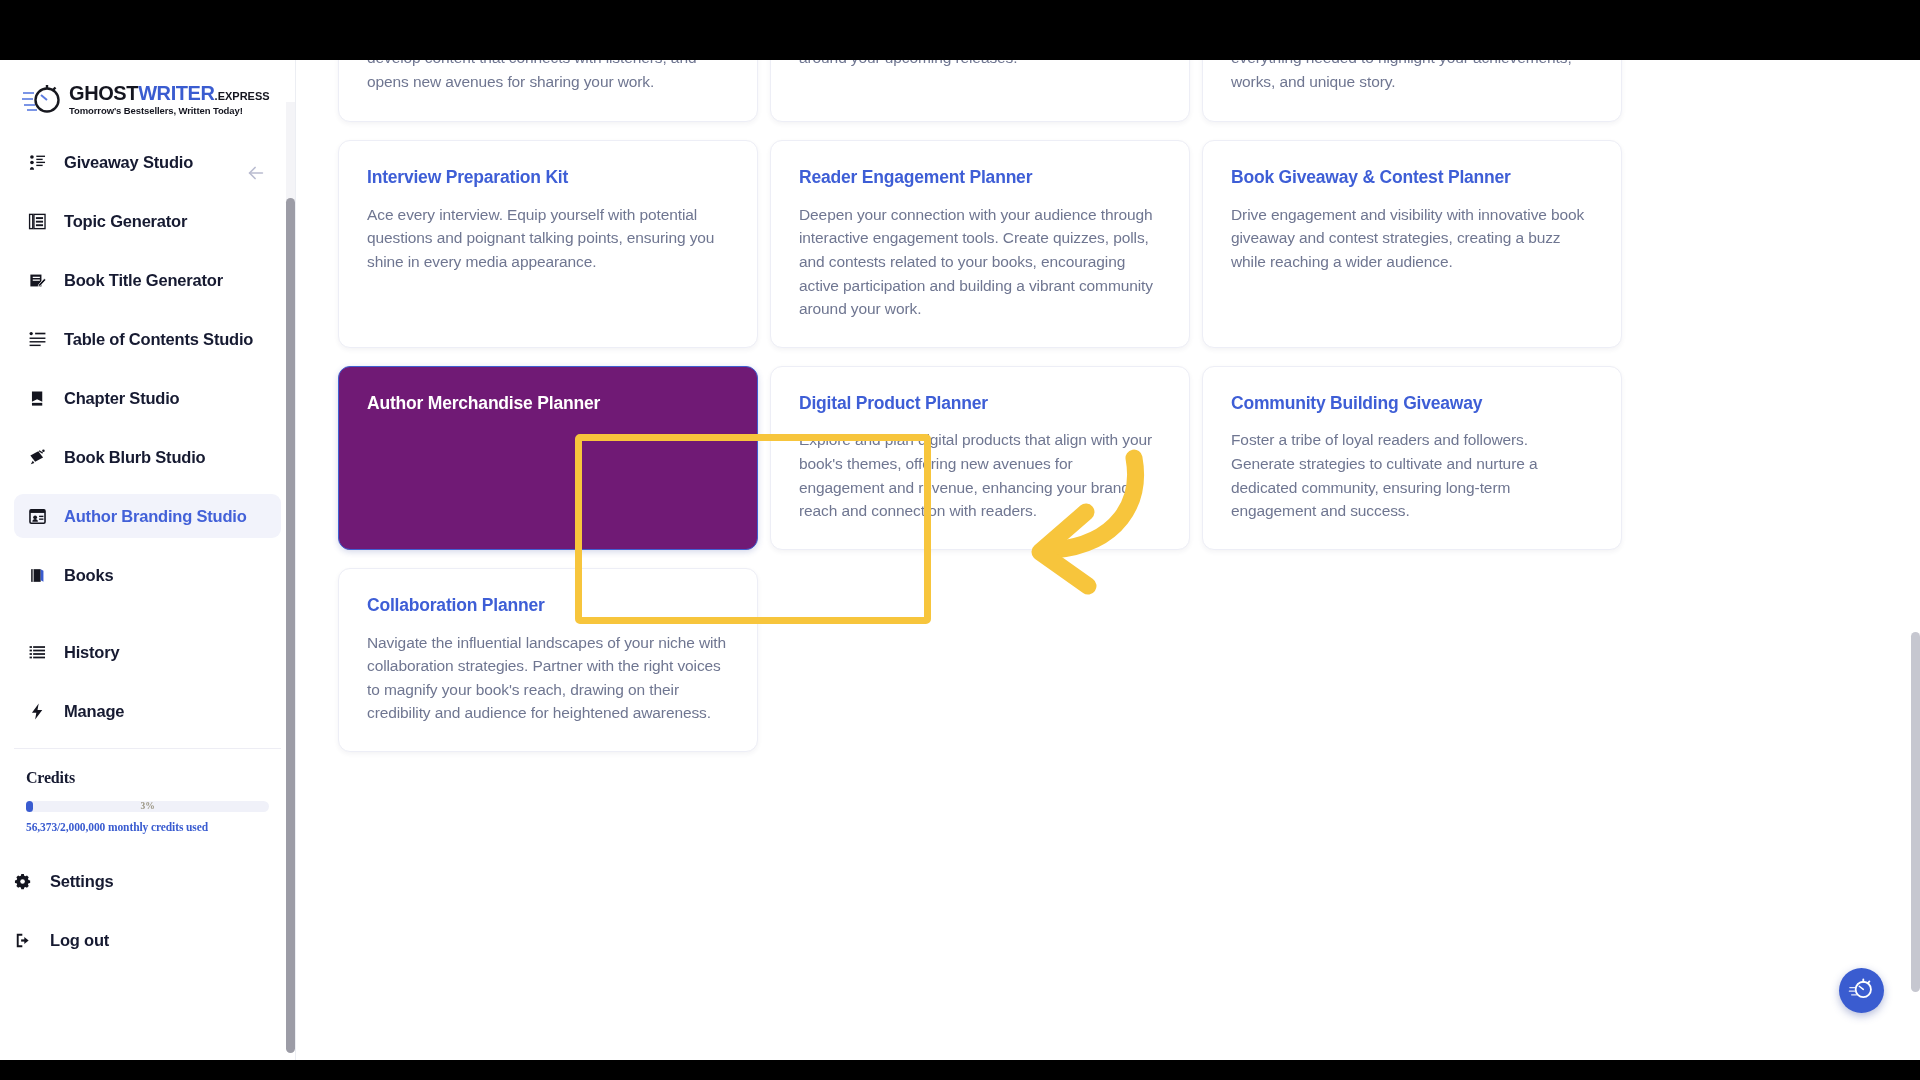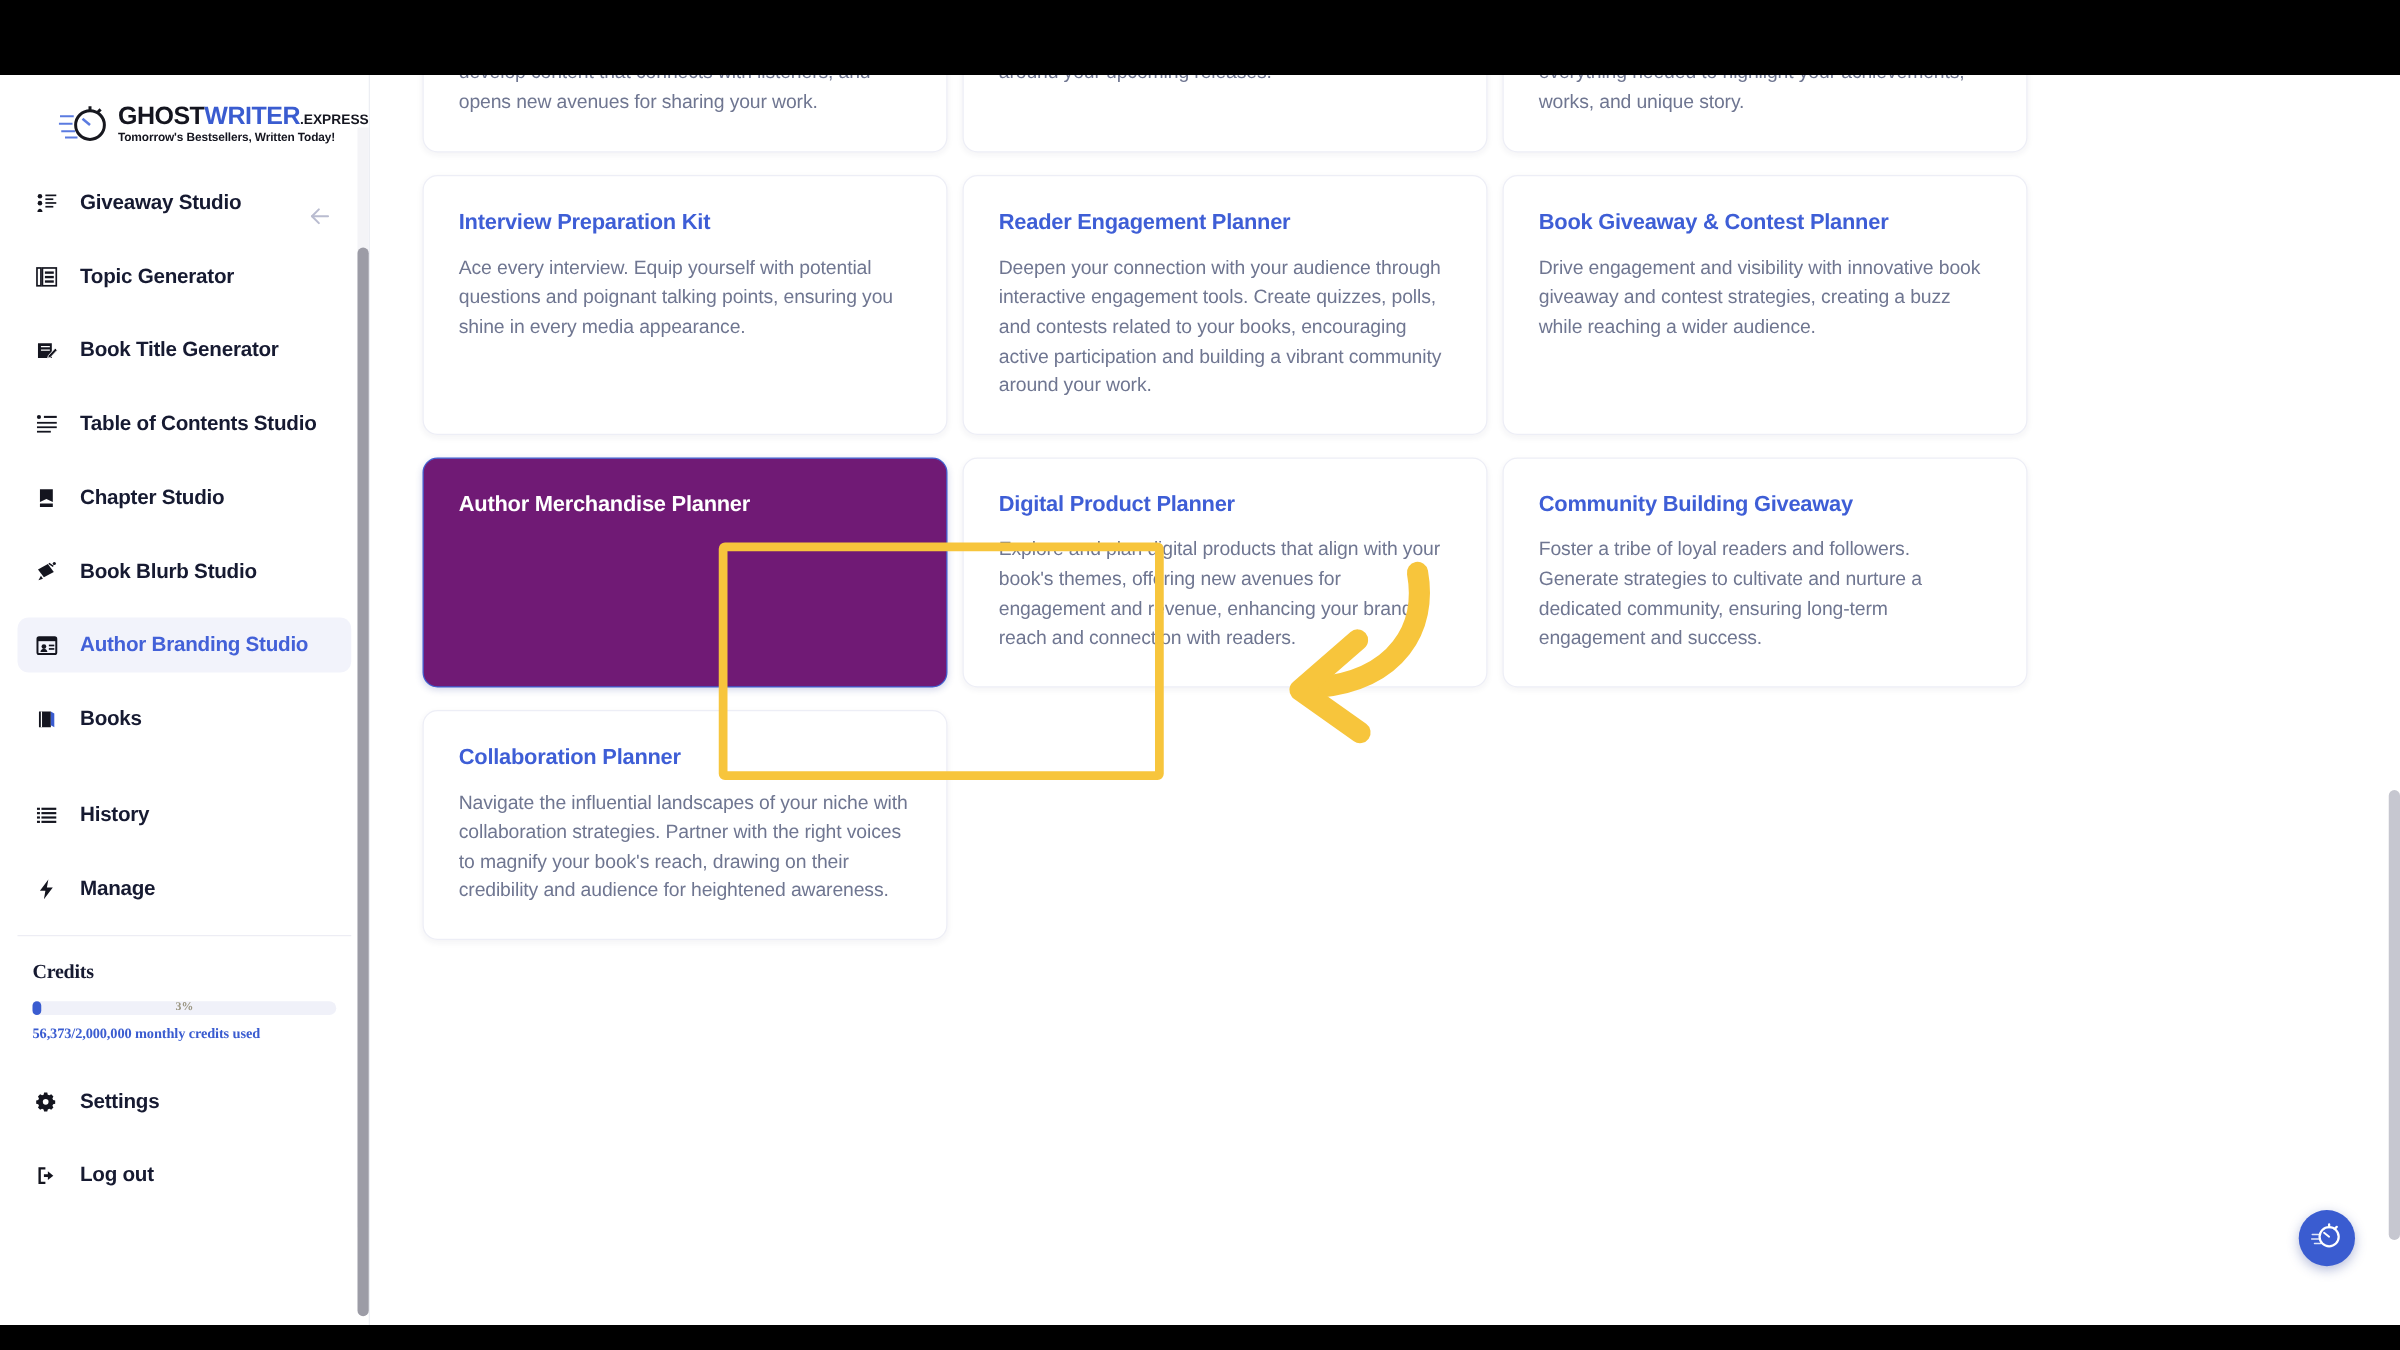--- a/index.html
+++ b/index.html
@@ -28,21 +28,20 @@
     height: 100%;
     background: #ffffff;
     border-right: 1px solid #eceef3;
     padding: 0 0 0 0;
   }
 
   .logo-wrap {
     padding: 22px 0 18px 22px;
     display: flex;
     align-items: flex-start;
-    justify-content: flex-end;
   }
   .logo {
     display: flex;
     align-items: center;
     gap: 5px;
   }
   .logo-mark { width: 42px; height: 34px; flex: 0 0 42px; }
   .logo-text { display: flex; flex-direction: column; line-height: 1; }
   .logo-line1 {
     font-size: 20px; font-weight: 700; letter-spacing: -0.4px;
@@ -121,21 +120,21 @@
     font-size: 9.5px; font-weight: 700;
     color: #9a9581;
     line-height: 12px;
   }
   .credits-used {
     margin-top: 9px;
     font-size: 11.5px; font-weight: 700; color: #3a5cd0;
     letter-spacing: -0.1px;
   }
 
-  .nav-bottom { padding: 26px 14px 0 14px; }
+  .nav-bottom { padding: 26px 14px 0 0; }
 
   
   .sb-track {
     position: absolute;
     right: 0px; top: 42px;
     width: 9px; height: 880px;
     background: #f4f4f7;
   }
   .sb-thumb {
     position: absolute;

